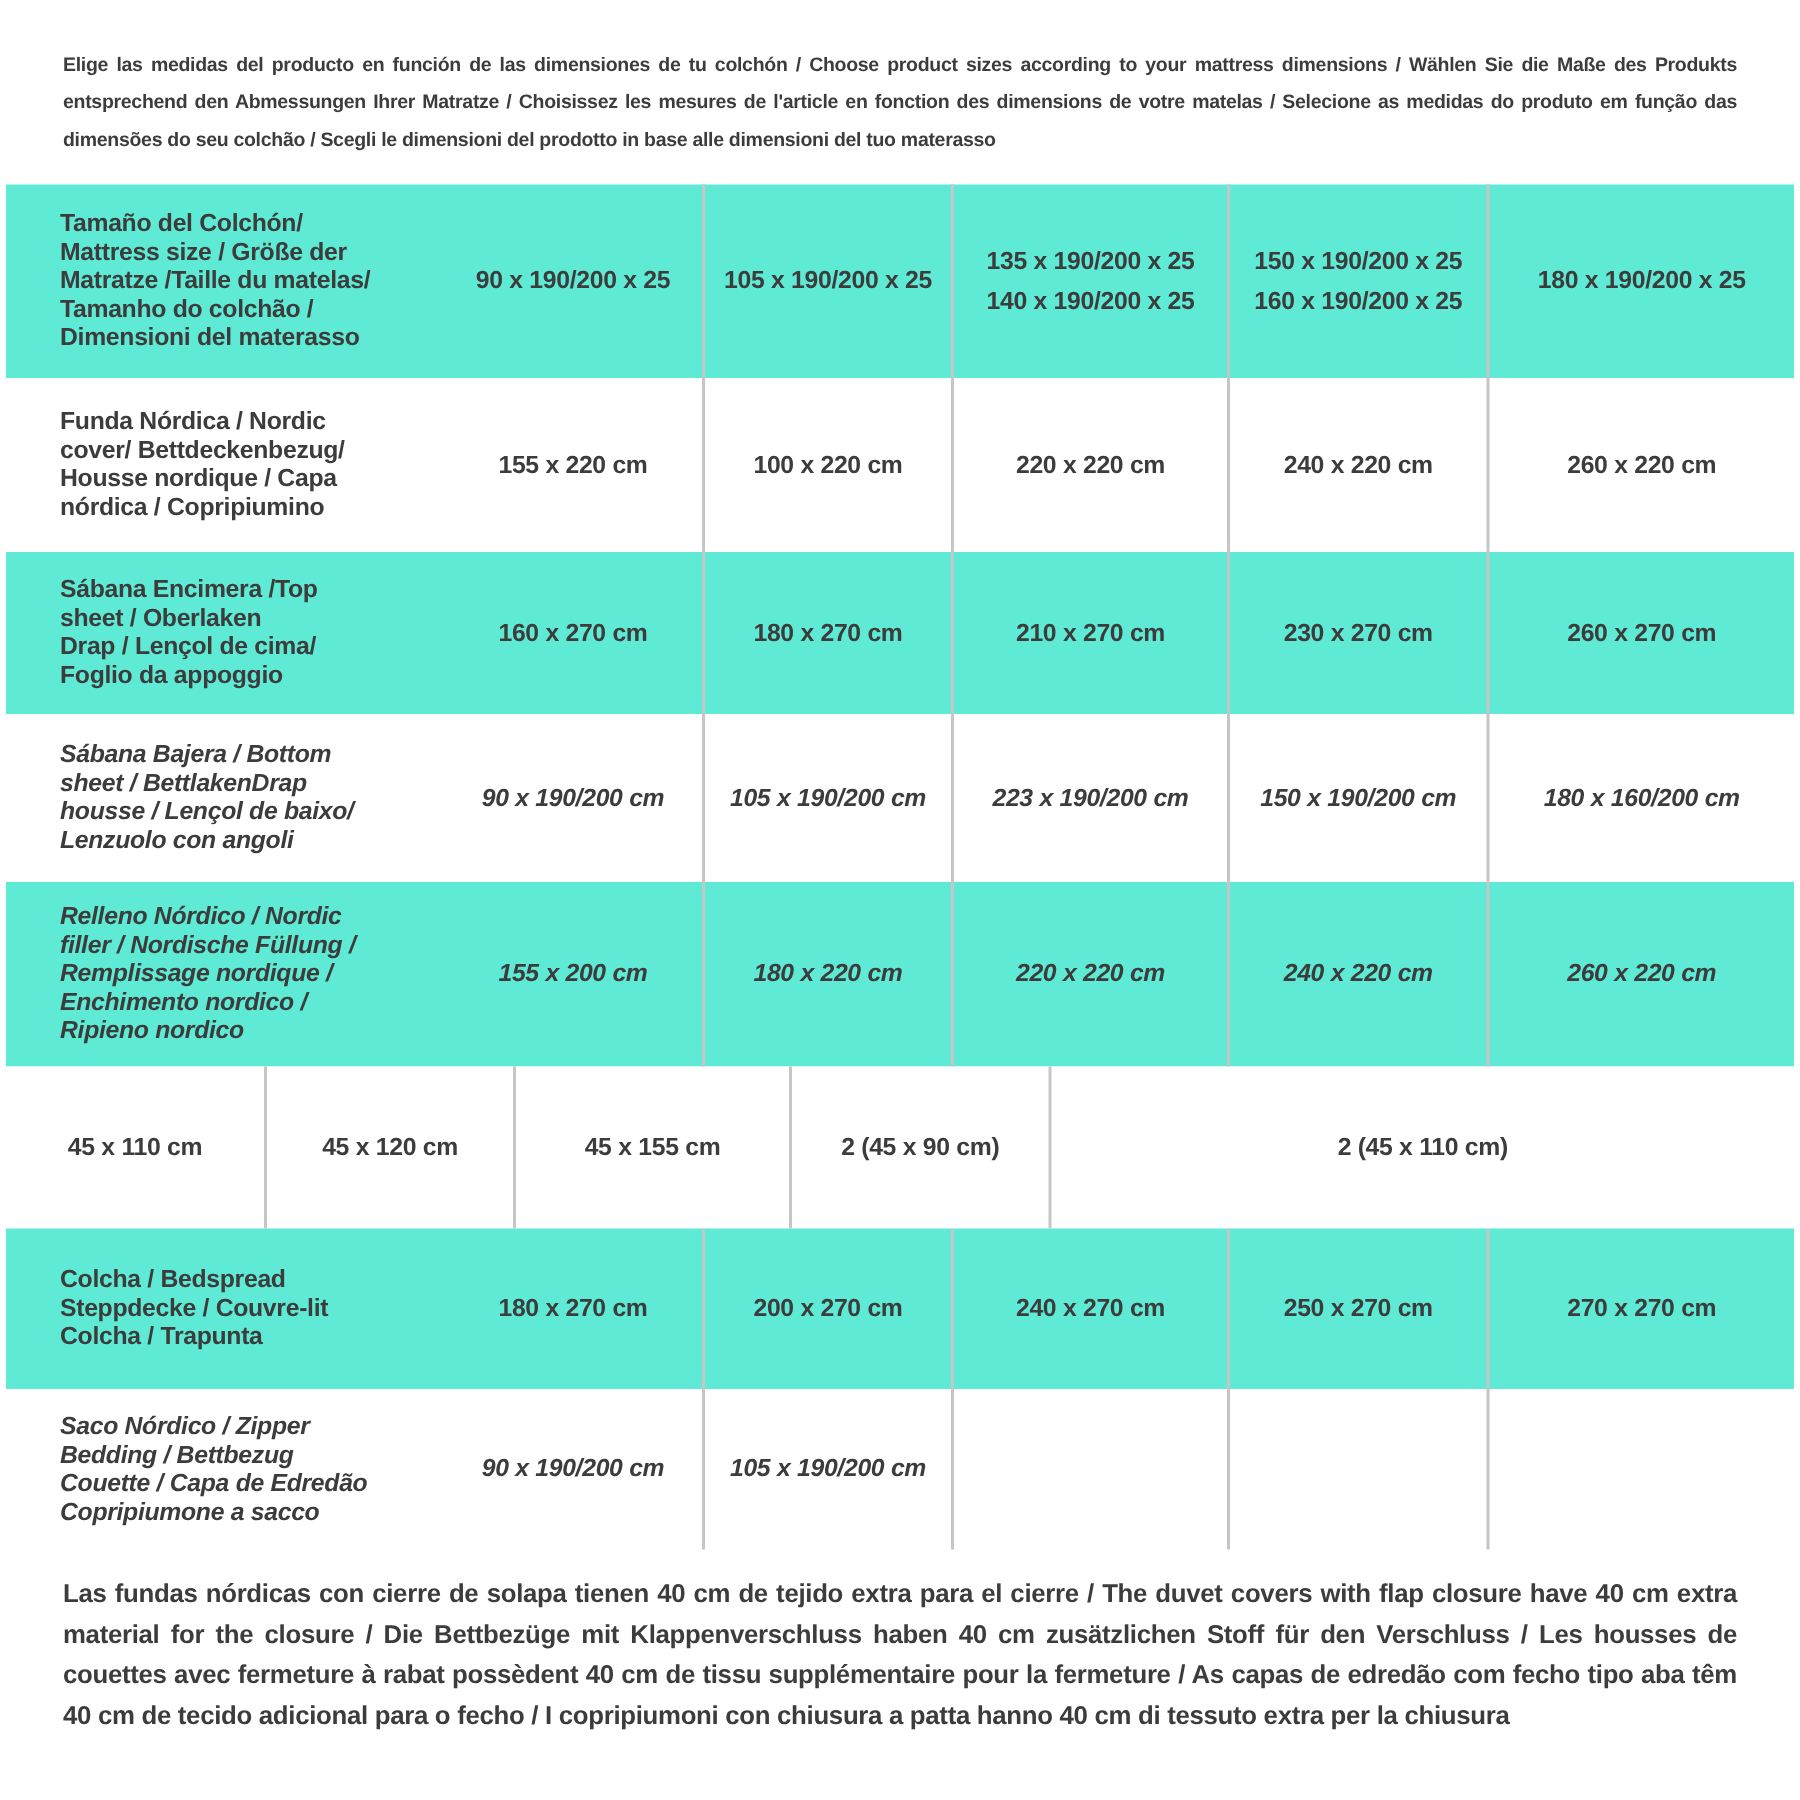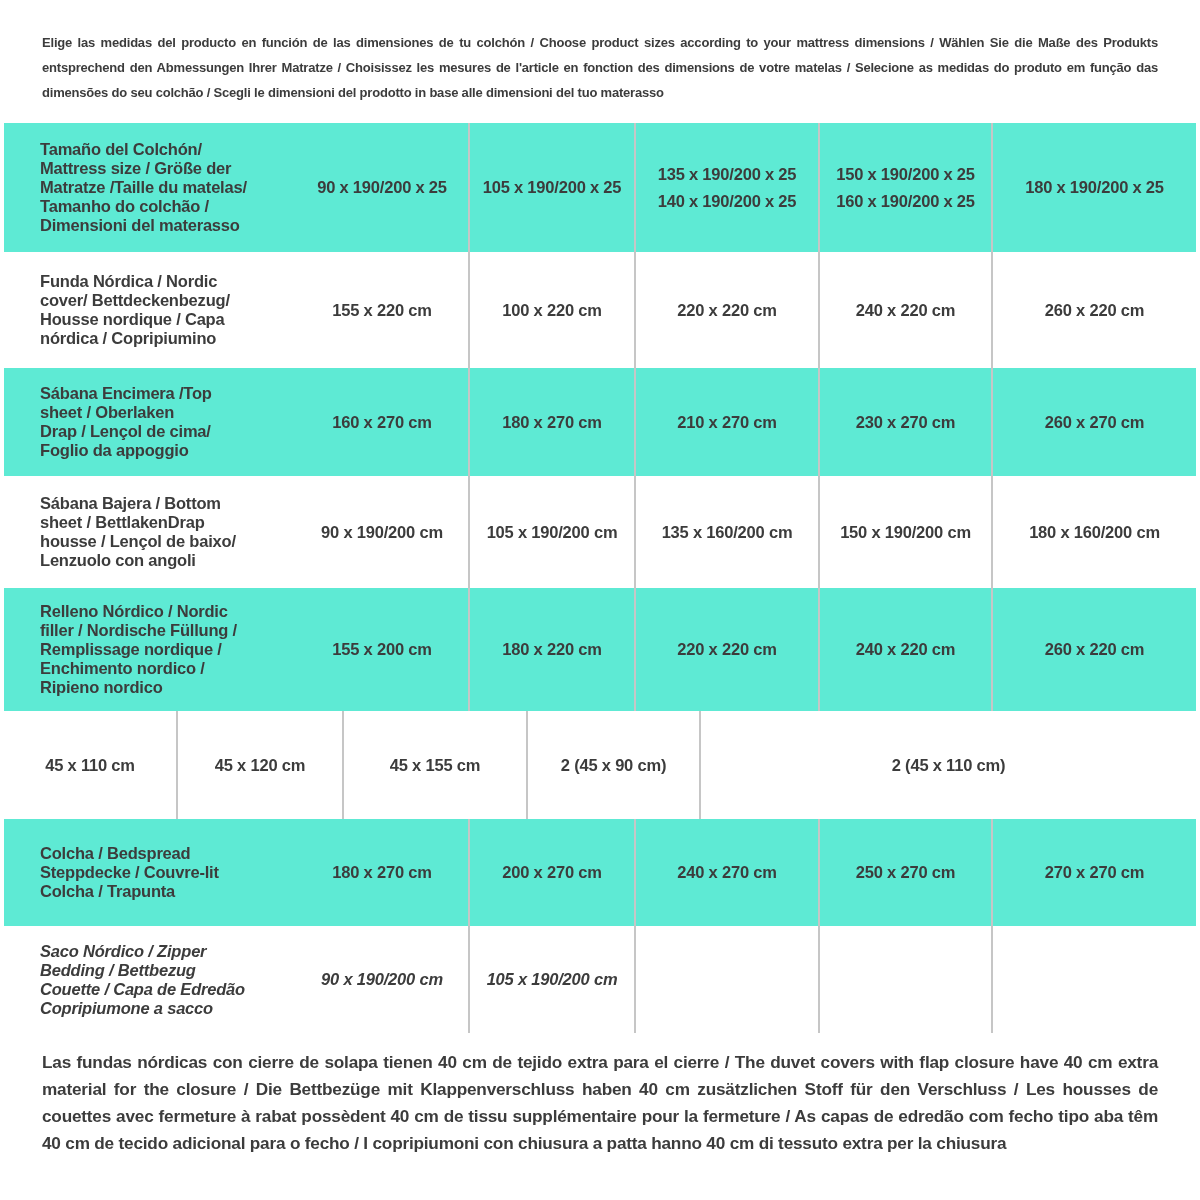--- a/index.html
+++ b/index.html
@@ -56,22 +56,22 @@
   }
   .value-cell + .value-cell { border-left: 2px solid #c6c6c6; }
   .c1 { width: 172px; }
   .c2 { width: 166px; }
   .c3 { width: 184px; }
   .c4 { width: 173px; }
   .c5 { flex: 1; }
   .size-table .t-row:nth-child(1) { min-height: 129px; }
   .size-table .t-row:nth-child(2) { min-height: 116px; }
   .size-table .t-row:nth-child(3) { min-height: 108px; }
-  .size-table .t-row:nth-child(4) { min-height: 112px; }
-  .size-table .t-row:nth-child(5) { min-height: 123px; }
+  .size-table .t-row:nth-child(4) { min-height: 112px; font-style: italic; }
+  .size-table .t-row:nth-child(5) { min-height: 123px; font-style: italic; }
   .size-table .t-row:nth-child(6) { min-height: 108px; }
   .size-table .t-row:nth-child(7) { min-height: 107px; }
   .size-table .t-row:nth-child(8) { min-height: 107px; font-style: italic; }
   .footnote {
     margin: 16px 42px 0 42px;
     font-size: 17.2px;
     line-height: 27px;
     letter-spacing: -0.2px;
     text-align: justify;
   }
@@ -122,21 +122,21 @@
     <div class="cell value-cell c5">260 x 270 cm</div>
   </div>
 
   <div class="t-row plain">
     <div class="cell label-cell">Sábana Bajera / Bottom
 sheet / BettlakenDrap
 housse / Lençol de baixo/
 Lenzuolo con angoli</div>
     <div class="cell value-cell c1">90 x 190/200 cm</div>
     <div class="cell value-cell c2">105 x 190/200 cm</div>
-    <div class="cell value-cell c3">135 x 160/200 cm</div>
+    <div class="cell value-cell c3">223 x 190/200 cm</div>
     <div class="cell value-cell c4">150 x 190/200 cm</div>
     <div class="cell value-cell c5">180 x 160/200 cm</div>
   </div>
 
   <div class="t-row shade">
     <div class="cell label-cell">Relleno Nórdico / Nordic
 filler / Nordische Füllung /
 Remplissage nordique /
 Enchimento nordico /
 Ripieno nordico</div>

